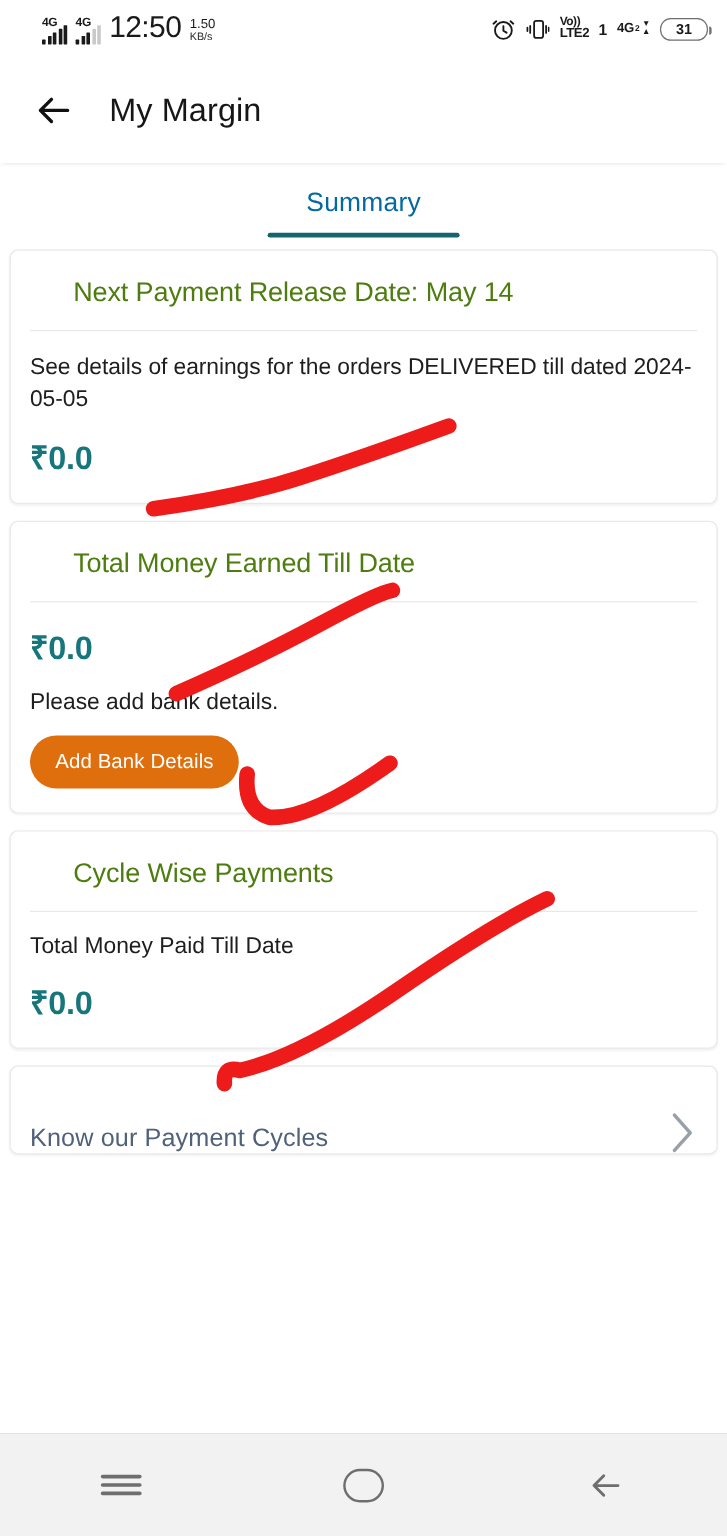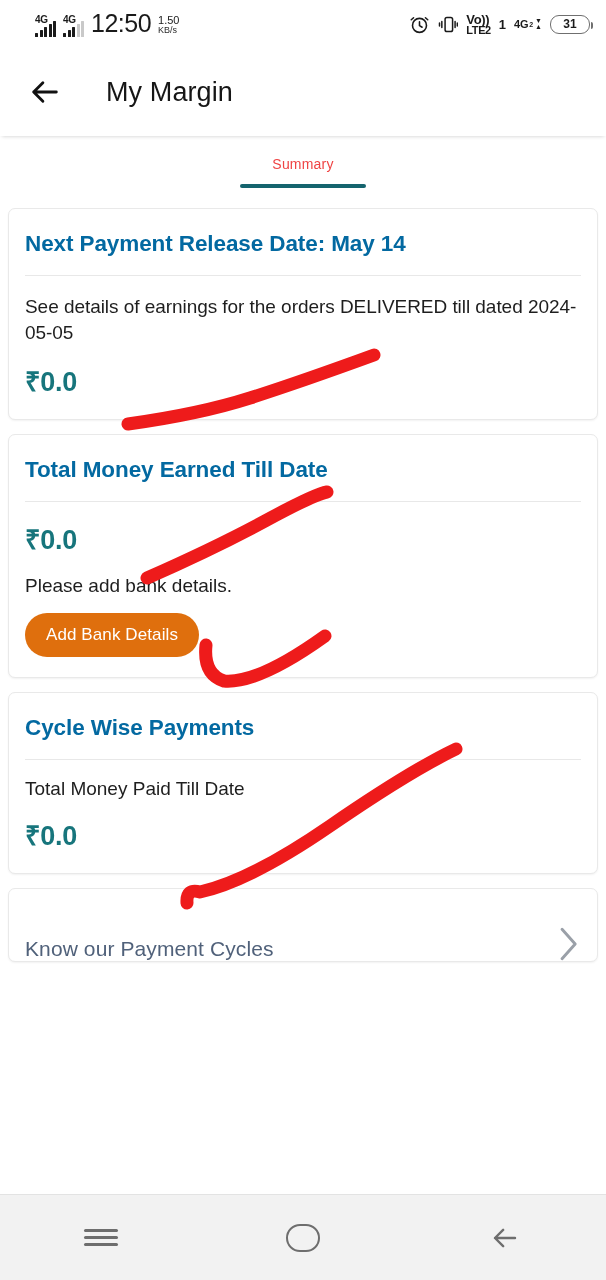--- a/index.html
+++ b/index.html
@@ -43,21 +43,21 @@
   .sig.dim .bars i:nth-child(4),
   .sig.dim .bars i:nth-child(5){ background:#c9c9c9; }
   .clock { font-size:25px; font-weight:400; letter-spacing:-.5px; line-height:1; margin-bottom:1px; }
   .netspeed { line-height:1.02; margin-bottom:2px; }
   .netspeed .v { font-size:11px; font-weight:400; display:block; }
   .netspeed .u { font-size:9px; font-weight:400; display:block; color:#2a2a2a; }
 
   .sb-right { display:flex; align-items:center; gap:8px; }
   .ic { display:block; }
   .volte { line-height:1; font-weight:700; letter-spacing:-.4px; }
-  .volte .top { font-size:13px; display:block; }
+  .volte .top { font-size:10px; display:block; }
   .volte .bot { font-size:11px; display:block; margin-top:-1px; }
   .net2 { display:flex; align-items:center; gap:1px; line-height:1; }
   .net2 .lbl { font-size:11px; font-weight:700; letter-spacing:-.3px; }
   .net2 .sub { font-size:7px; font-weight:700; vertical-align:super; }
   .net2 .arrows { font-size:7px; line-height:6px; display:flex; flex-direction:column; margin-left:1px; }
   .battery {
     width:40px; height:19px; border:1.6px solid #6f6f6f; border-radius:9px;
     display:flex; align-items:center; justify-content:center; position:relative;
     font-size:12px; font-weight:600; color:#1a1a1a;
   }
@@ -71,63 +71,63 @@
     height:88px;
     background:#ffffff;
     display:flex; align-items:center;
     padding-left:28px;
     box-shadow:0 2px 4px -2px rgba(0,0,0,.22);
     position:relative; z-index:5;
   }
   .back-arrow { width:34px; height:34px; flex:none; }
   .appbar-title {
     font-size:27px; font-weight:400; color:#161616;
-    margin-left:44px; letter-spacing:.1px;
+    margin-left:29px; letter-spacing:.1px;
   }
 
   
   .content {
     position:relative;
     height:1058px;
     background:#ffffff;
     overflow:hidden;
   }
 
   
   .tabs {
     height:72px;
     background:#ffffff;
     display:flex; align-items:flex-start; justify-content:center;
     padding-top:20px;
   }
   .tab {
     position:relative;
     padding:0 14px 16px;
-    font-size:14px; font-weight:400;
-    color:#ef4444;
+    font-size:22px; font-weight:400;
+    color:#0369a1;
     letter-spacing:.2px;
   }
   .tab .underline {
     position:absolute; left:-18px; right:-18px; bottom:0;
     height:4px; background:#15646e; border-radius:2px;
   }
 
   
   .cards { padding:0 8px; }
   .card {
     background:#ffffff;
     border:1px solid #e9e9e9;
     border-radius:7px;
     box-shadow:0 1px 2px rgba(0,0,0,.055);
     margin-bottom:14px;
     padding:0 16px;
   }
   .card-title {
-    font-size:22.5px; font-weight:700; color:#0369a1;
-    padding:22px 0 18px; letter-spacing:-.1px;
+    font-size:22.5px; font-weight:400; color:#4d7c0f;
+    padding:22px 0 18px; letter-spacing:-.1px;margin-left:36px;
   }
   .card-sep { height:1px; background:#e8e8e8; }
   .card-body { padding:18px 0 20px; }
   .desc {
     font-size:19px; color:#1e1e1e; line-height:1.36;
     letter-spacing:-.05px;
   }
   .amount {
     font-size:27px; font-weight:700; color:#17757c;
     margin-top:16px; letter-spacing:-.2px;

